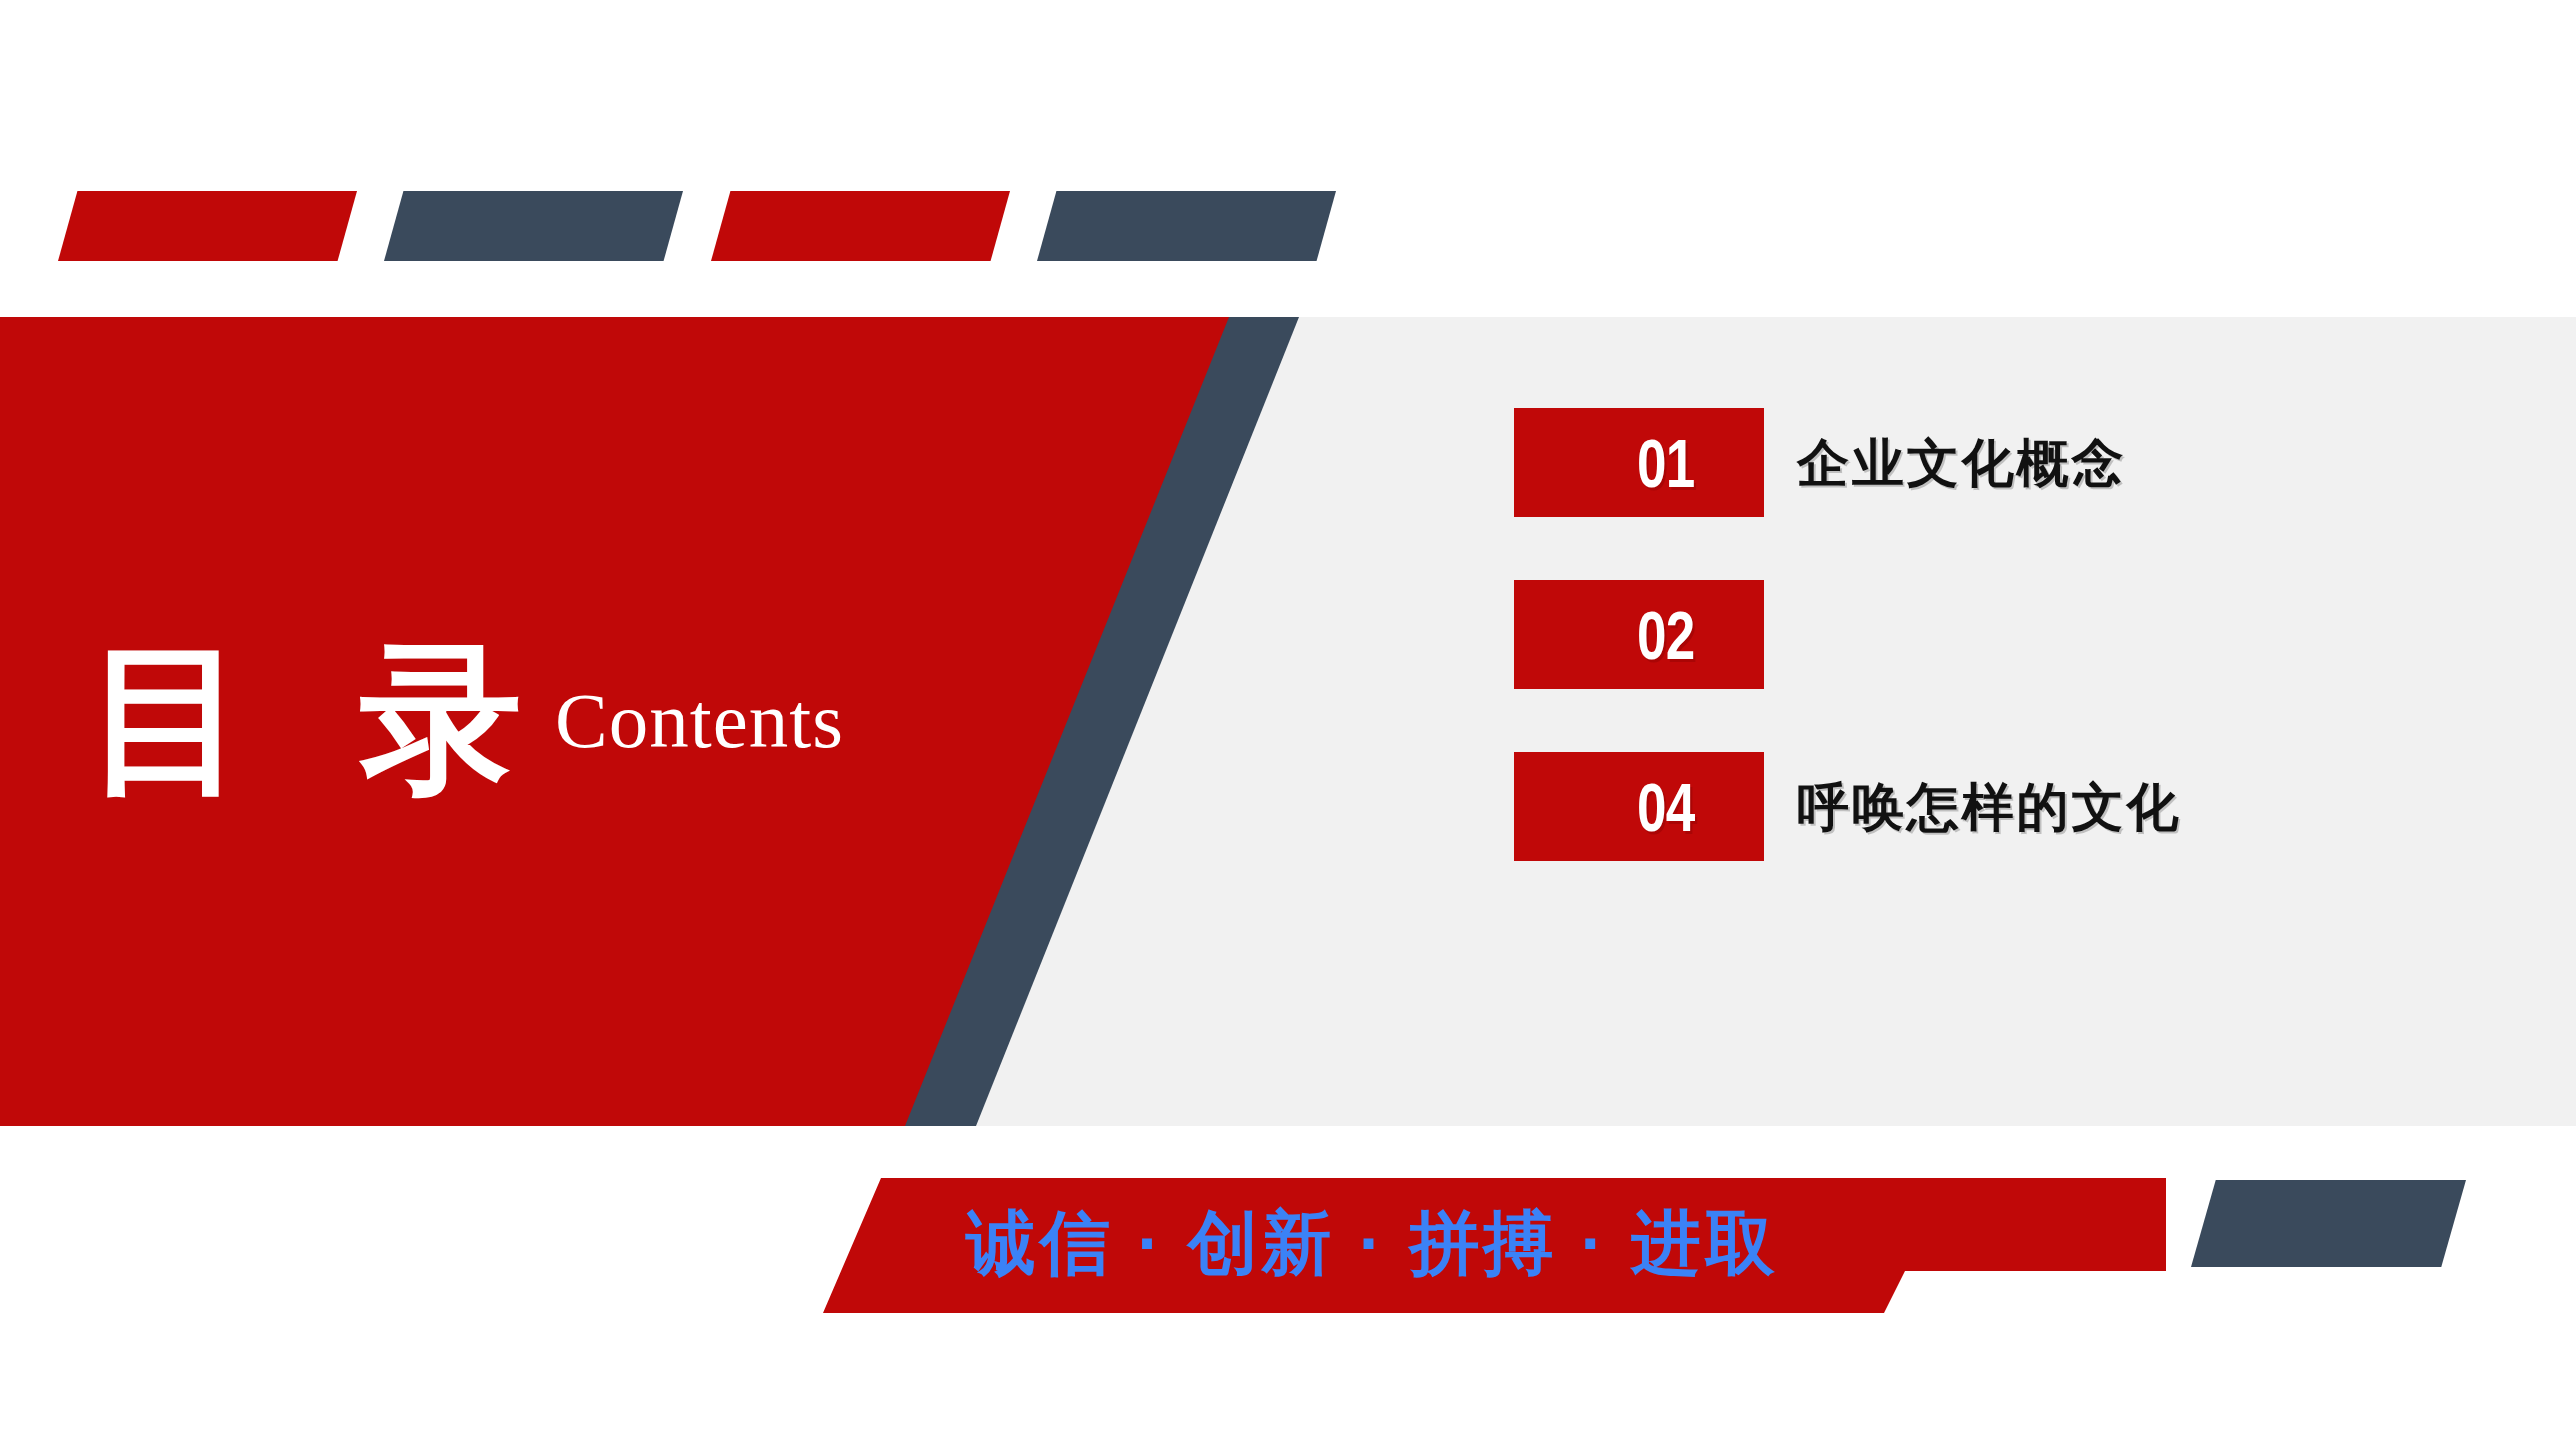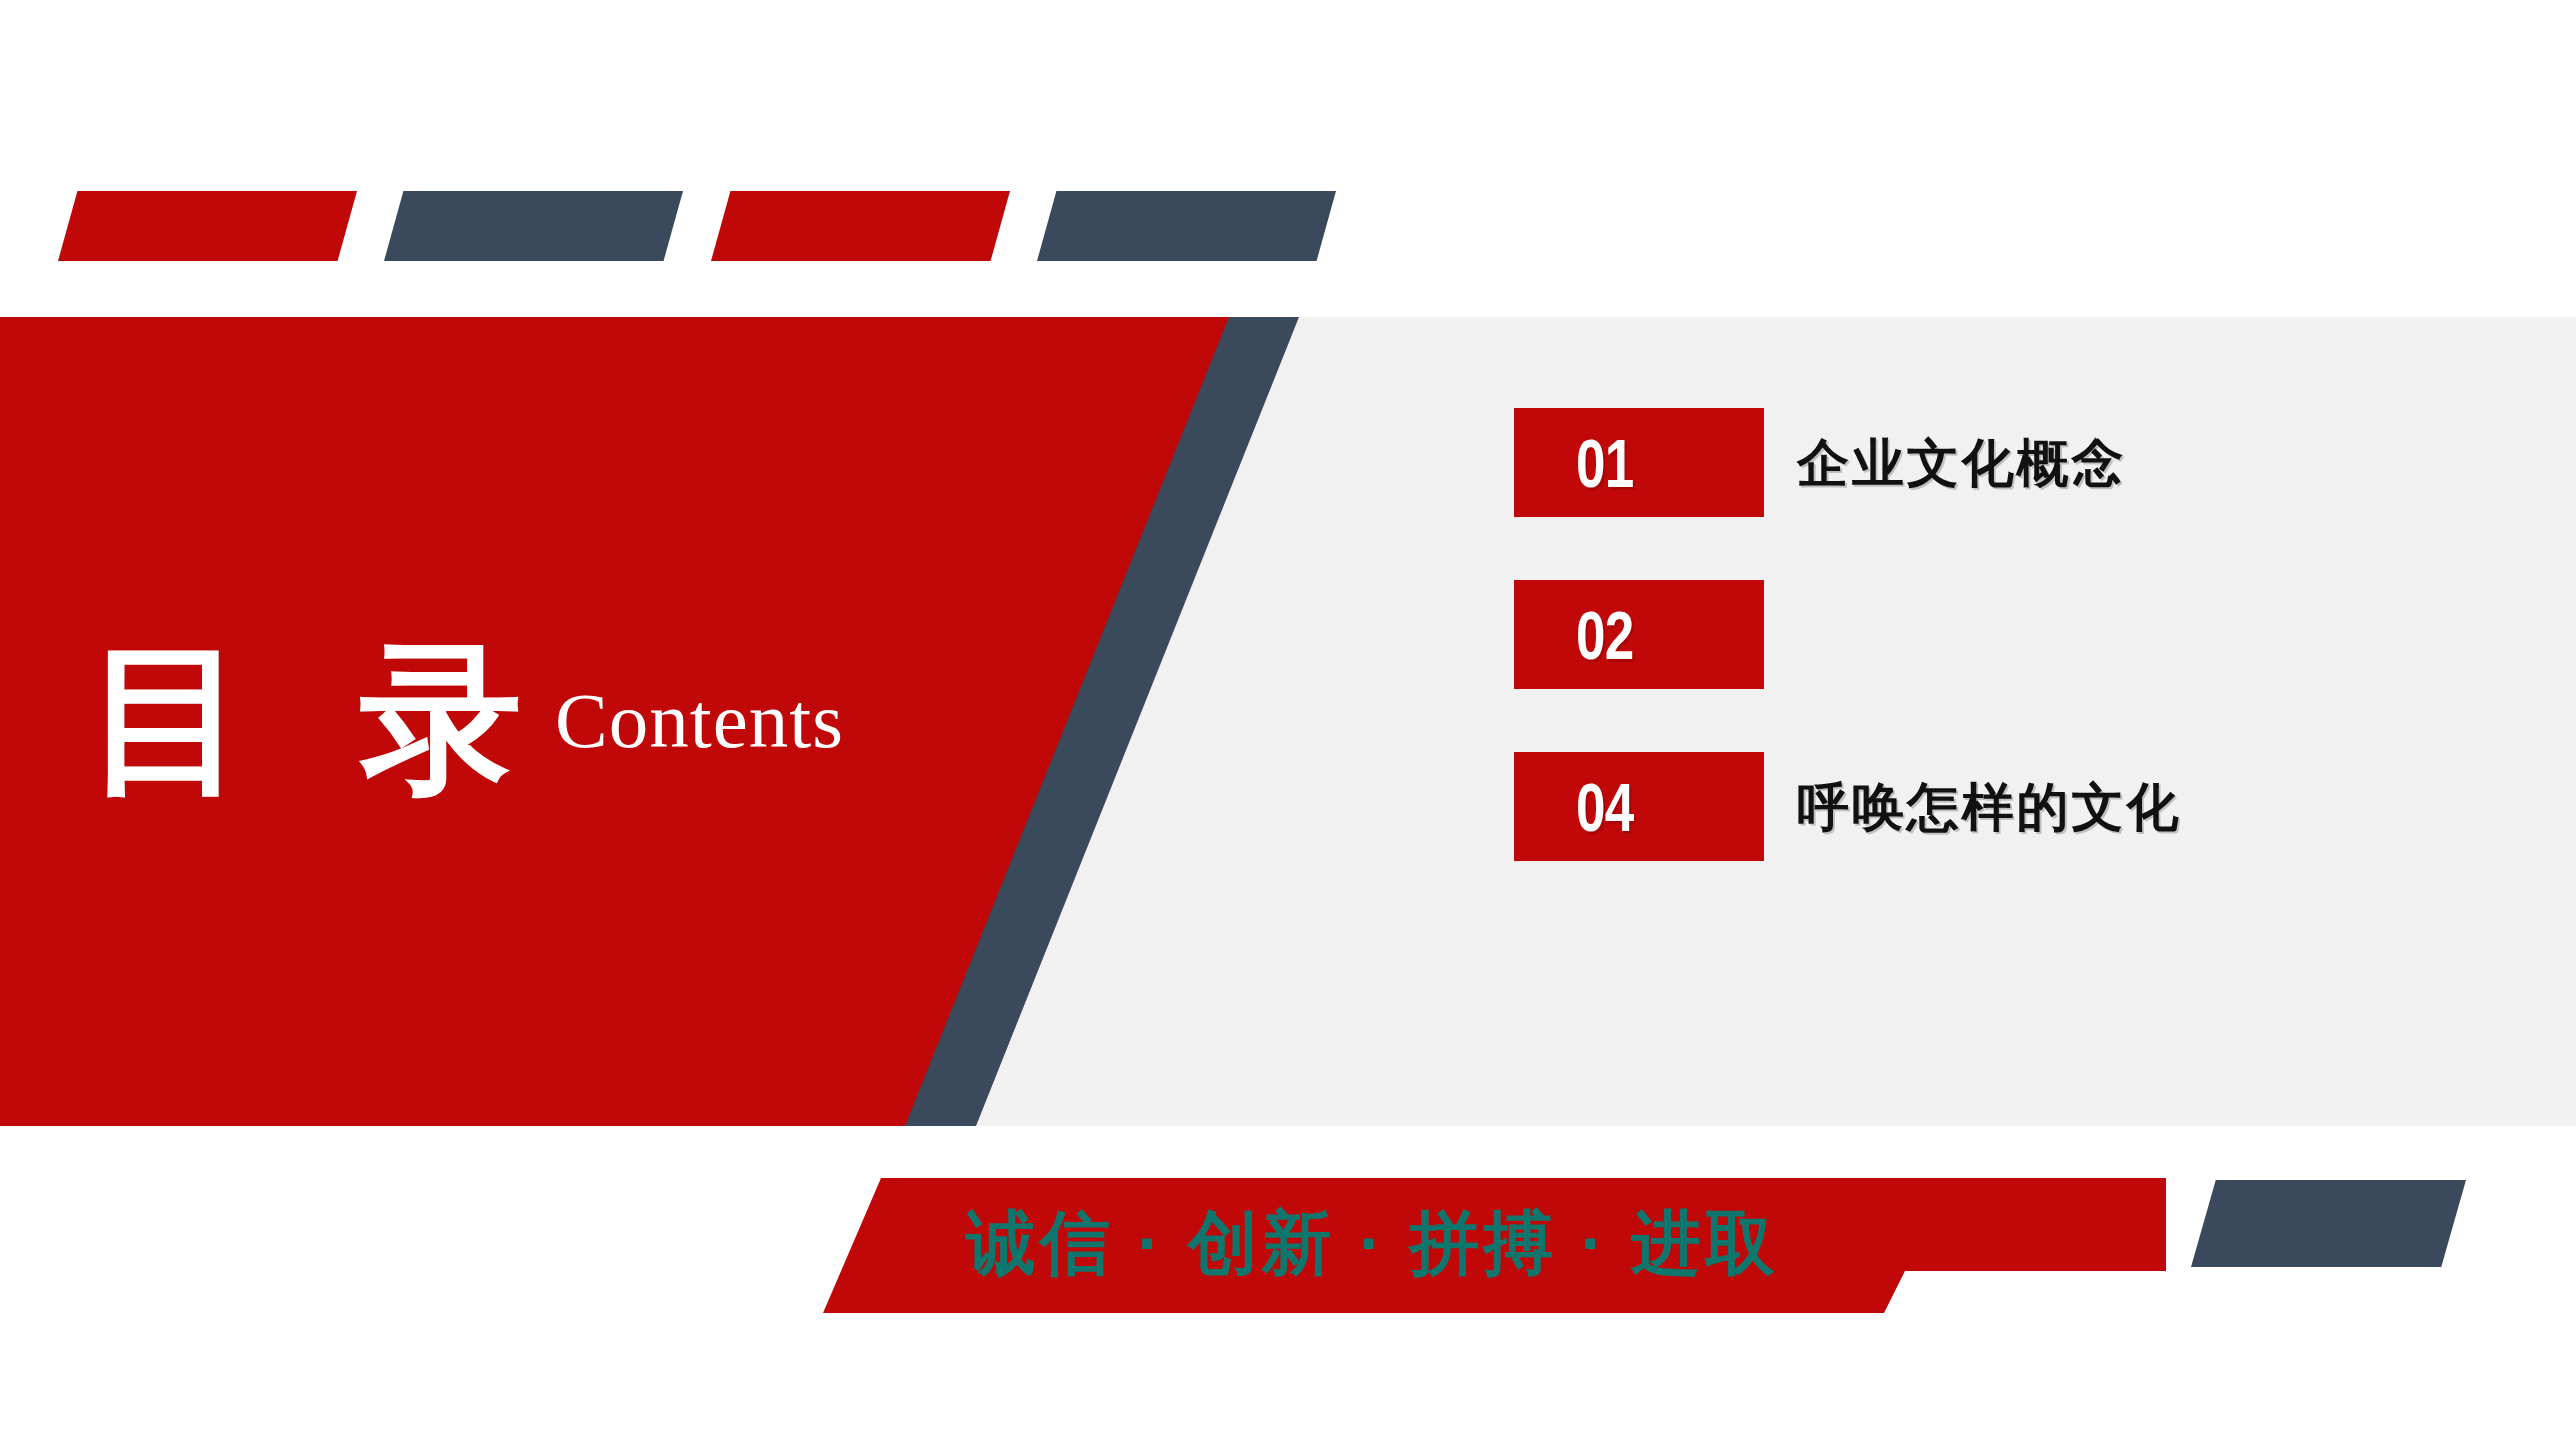--- a/index.html
+++ b/index.html
@@ -110,20 +110,21 @@
     display: flex;
     align-items: center;
   }
   .content-row:last-child { margin-bottom: 0; }
   .num-box {
     width: 250px;
     height: 109px;
     background: #C00808;
     display: flex;
     align-items: center;
+    justify-content: center;
     flex: none;
     box-sizing: border-box;
     padding-left: 54px;
   }
   .num-text {
     color: #ffffff;
     font-size: 68px;
     font-weight: bold;
     line-height: 1;
     letter-spacing: -1px;
@@ -153,21 +154,21 @@
     clip-path: polygon(58px 0, 1343px 0, 1343px 93px, 1082px 93px, 1061px 135px, 0 135px);
   }
   .bottom-banner-text {
     position: absolute;
     left: 966px;
     top: 1190px;
     width: 966px;
     height: 108px;
     display: flex;
     align-items: center;
-    color: #0f766e;
+    color: #3b82f6;
     font-size: 70px;
     font-weight: bold;
     letter-spacing: 3.9px;
     white-space: nowrap;
     pointer-events: none;
   }
   .bottom-navy {
     position: absolute;
     left: 2191px;
     top: 1180px;

